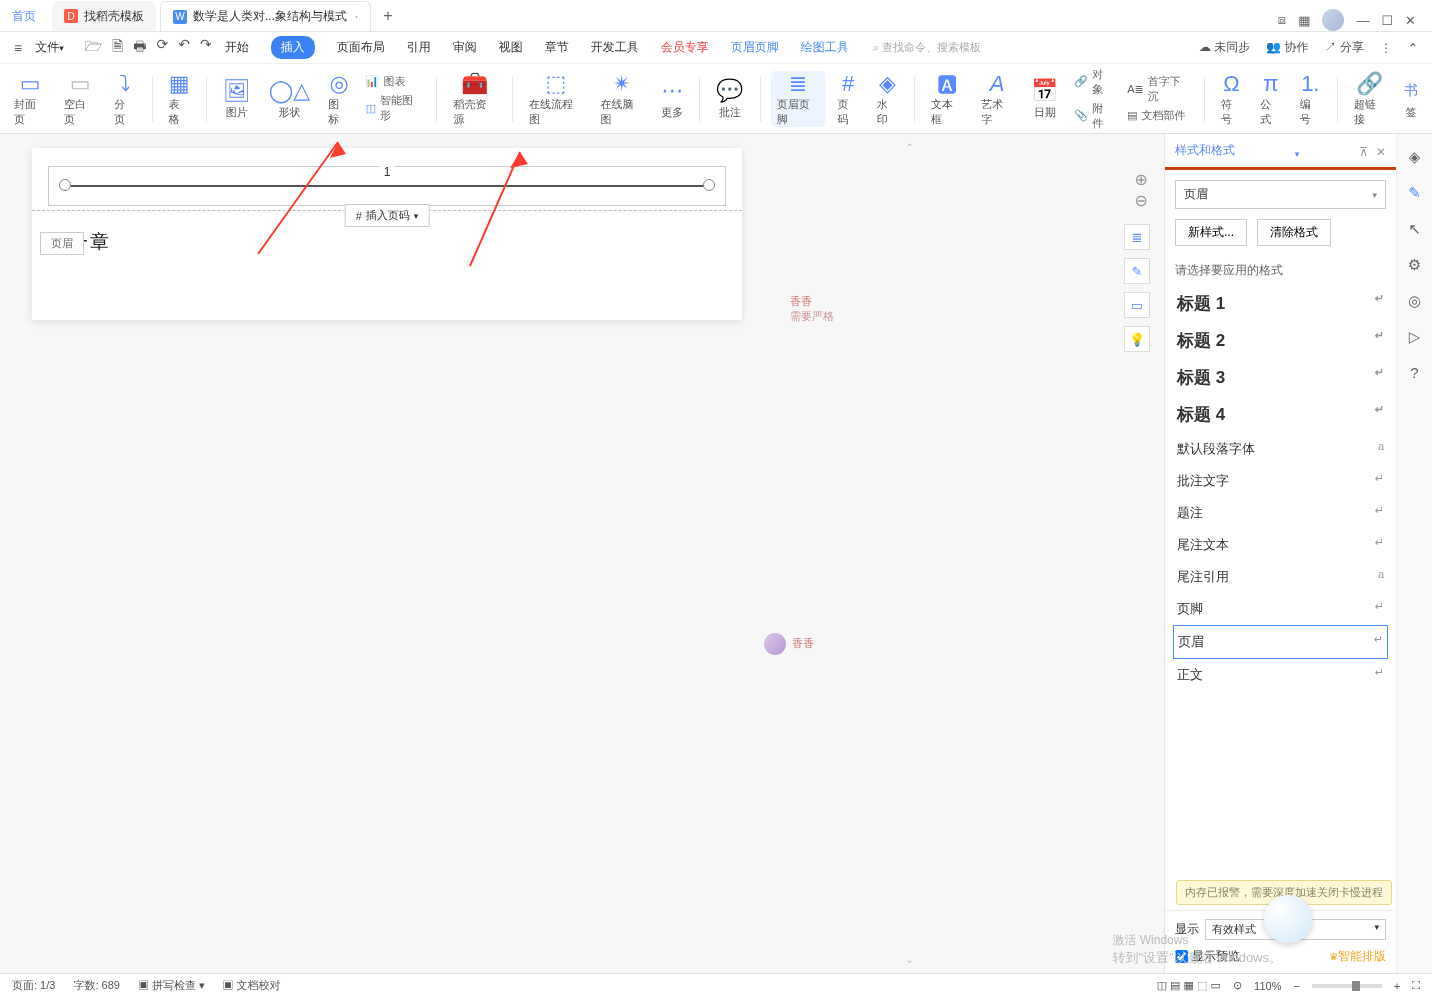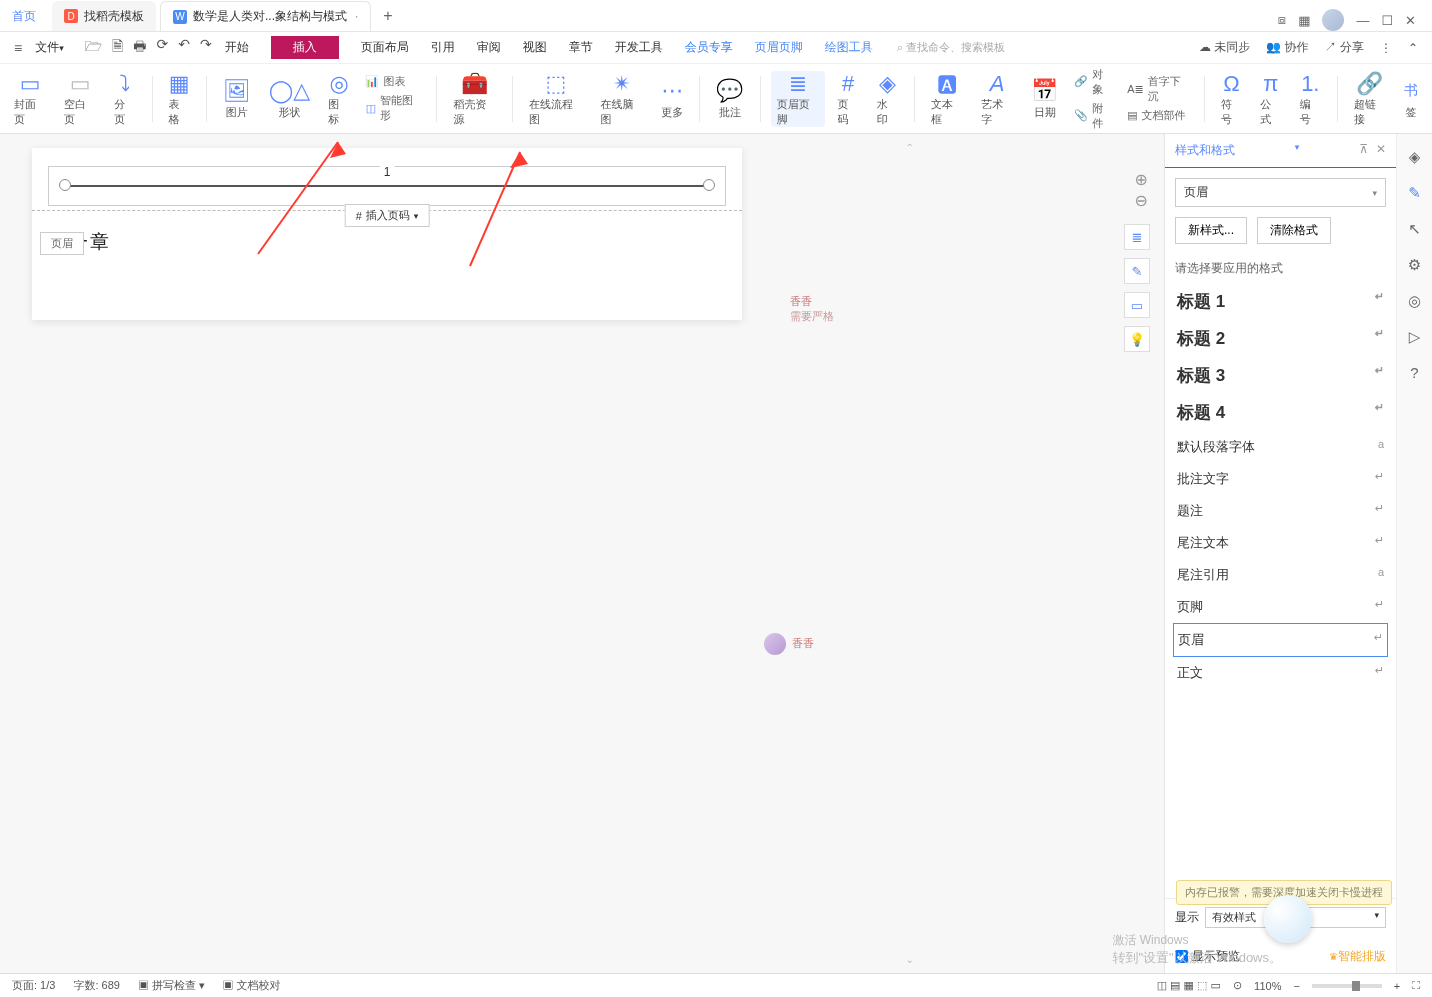--- a/index.html
+++ b/index.html
@@ -14,21 +14,21 @@
 .tab-add{width:30px;text-align:center;color:#666;font-size:16px}
 .win-controls{margin-left:auto;display:flex;align-items:center;gap:12px;padding-right:16px;color:#666}
 .win-controls span{cursor:pointer;font-size:13px}
 .avatar-small{width:22px;height:22px;border-radius:50%;background:linear-gradient(135deg,#c9d6e8,#a8b9d4)}
 .menubar{height:32px;display:flex;align-items:center;padding:0 14px;gap:4px;border-bottom:1px solid #f0f0f0}
 .menu-file{display:flex;align-items:center;font-size:12px;padding:3px 8px;border:1px solid transparent}
 .qat{display:flex;gap:10px;margin-left:8px;color:#555}
 .qat span{cursor:pointer;font-size:14px}
 .menu-tabs{display:flex;gap:22px;margin-left:9px;font-size:12px}
 .menu-tab{cursor:pointer;padding:3px 0}
-.menu-tab.active{background:#be185d;color:#fff;padding:3px 22px;border-radius:0}
+.menu-tab.active{background:#3b82f6;color:#fff;padding:3px 10px;border-radius:10px}
 .menu-tab.ctx{color:#4a8bf5}
 .menu-search{margin-left:20px;color:#aaa;font-size:11px}
 .menu-right{margin-left:auto;display:flex;gap:16px;align-items:center;color:#555;font-size:12px}
 .ribbon{height:70px;border-bottom:1px solid #e0e0e0;display:flex;align-items:center;padding:0 8px;gap:6px;background:#fff}
 .rib-group{display:flex;flex-direction:column;align-items:center;justify-content:center;padding:0 6px;cursor:pointer;font-size:11px;color:#555;height:56px}
 .rib-group .ricon{font-size:22px;color:#5b89ff;height:28px;display:flex;align-items:center}
 .rib-sep{width:1px;height:46px;background:#e8e8e8;margin:0 4px}
 .rib-small{display:flex;flex-direction:column;gap:4px;font-size:11px;color:#666;padding:0 4px}
 .rib-small div{display:flex;align-items:center;gap:4px;cursor:pointer}
 .workspace{display:flex;height:calc(100% - 32px - 32px - 70px - 24px);background:#f5f5f5}
@@ -41,33 +41,33 @@
 .page-number{position:absolute;top:-2px;left:50%;transform:translateX(-50%);font-size:12px;background:#fff;padding:0 4px}
 .insert-pn{position:absolute;left:50%;transform:translateX(-50%);top:56px;border:1px solid #ccc;background:#fff;padding:3px 10px;font-size:11px;display:flex;align-items:center;gap:4px}
 .doc-body{padding:10px 16px 50px 16px;font-size:19px;line-height:2.25;font-family:"SimSun","宋体",serif;color:#222;letter-spacing:2px;text-align:justify}
 .chapter{font-size:19px;margin-bottom:6px}
 .para-indent{text-indent:2.2em}
 .comment-side{position:absolute;font-size:11px;color:#c77}
 .comment-avatar{position:absolute;width:22px;height:22px;border-radius:50%;background:linear-gradient(135deg,#d8c8e8,#b898d4)}
 .float-toolbar{position:absolute;right:14px;top:90px;display:flex;flex-direction:column;gap:8px}
 .float-btn{width:26px;height:26px;border:1px solid #ddd;background:#fff;display:flex;align-items:center;justify-content:center;font-size:13px;color:#5b89ff;cursor:pointer}
 .style-panel{width:232px;background:#fff;border-left:1px solid #e5e5e5;display:flex;flex-direction:column}
-.sp-header{padding:8px 10px;font-size:12px;color:#5b89ff;display:flex;align-items:flex-start;justify-content:space-between;border-bottom:1px solid #c2410c}
+.sp-header{padding:8px 10px;font-size:12px;color:#5b89ff;display:flex;align-items:flex-end;justify-content:space-between;border-bottom:3px solid #c2410c}
 .sp-header .pin{color:#999;display:flex;gap:8px}
 .sp-select{margin:10px;border:1px solid #ccc;padding:5px 8px;font-size:12px;display:flex;justify-content:space-between;align-items:center}
 .sp-btns{display:flex;gap:10px;padding:0 10px 10px 10px}
 .sp-btn{border:1px solid #ccc;padding:4px 12px;font-size:12px;cursor:pointer;background:#fff}
 .sp-label{padding:6px 10px;font-size:12px;color:#666}
 .sp-list{flex:1;overflow:auto;padding:0 8px}
 .sp-item{padding:7px 4px;display:flex;justify-content:space-between;align-items:flex-start;cursor:pointer;font-size:13px}
 .sp-item.hd{font-weight:bold;font-size:17px;font-family:"SimHei"}
 .sp-item.sel{border:1px solid #4a8bf5}
 .sp-item .ret{color:#999;font-size:11px}
 .sp-footer{border-top:1px solid #eee;padding:8px 10px;font-size:12px}
-.sp-show{display:flex;align-items:center;gap:6px;margin-bottom:20px}
+.sp-show{display:flex;align-items:center;gap:6px;margin-bottom:8px}
 .sp-chk{display:flex;align-items:center;gap:6px;justify-content:space-between}
 .right-rail{width:36px;background:#f9f9f9;border-left:1px solid #eee;display:flex;flex-direction:column;align-items:center;gap:18px;padding-top:14px;color:#666;font-size:15px}
 .right-rail span{cursor:pointer}
 .statusbar{height:24px;border-top:1px solid #e0e0e0;display:flex;align-items:center;padding:0 12px;font-size:11px;color:#555;gap:18px;background:#fff}
 .statusbar .right{margin-left:auto;display:flex;gap:12px;align-items:center}
 .arrow-red{position:absolute;pointer-events:none}
 .activate{position:absolute;right:150px;bottom:30px;font-size:13px;color:#bbb}
 .tooltip-yellow{position:absolute;right:40px;bottom:92px;background:#fff8d8;border:1px solid #e8d888;padding:4px 8px;font-size:11px;color:#886;border-radius:3px}
 .badge-crown{color:#f5a623;font-size:10px}
 .float-bubble{position:absolute;right:120px;bottom:54px;width:48px;height:48px;border-radius:50%;background:radial-gradient(circle at 30% 30%,#fff,#d0e8f8);box-shadow:0 2px 6px rgba(0,0,0,.2)}
@@ -114,21 +114,21 @@
   </div>
   <div class="menu-tabs">
     <span class="menu-tab">开始</span>
     <span class="menu-tab active">插入</span>
     <span class="menu-tab">页面布局</span>
     <span class="menu-tab">引用</span>
     <span class="menu-tab">审阅</span>
     <span class="menu-tab">视图</span>
     <span class="menu-tab">章节</span>
     <span class="menu-tab">开发工具</span>
-    <span class="menu-tab" style="color:#3b82f6">会员专享</span>
+    <span class="menu-tab" style="color:#ef4444">会员专享</span>
     <span class="menu-tab ctx">页眉页脚</span>
     <span class="menu-tab ctx">绘图工具</span>
   </div>
   <div class="menu-search">
     <span>⌕</span>
     <span>查找命令、搜索模板</span>
   </div>
   <div class="menu-right">
     <span>☁ <span>未同步</span></span>
     <span>👥 <span>协作</span></span>

